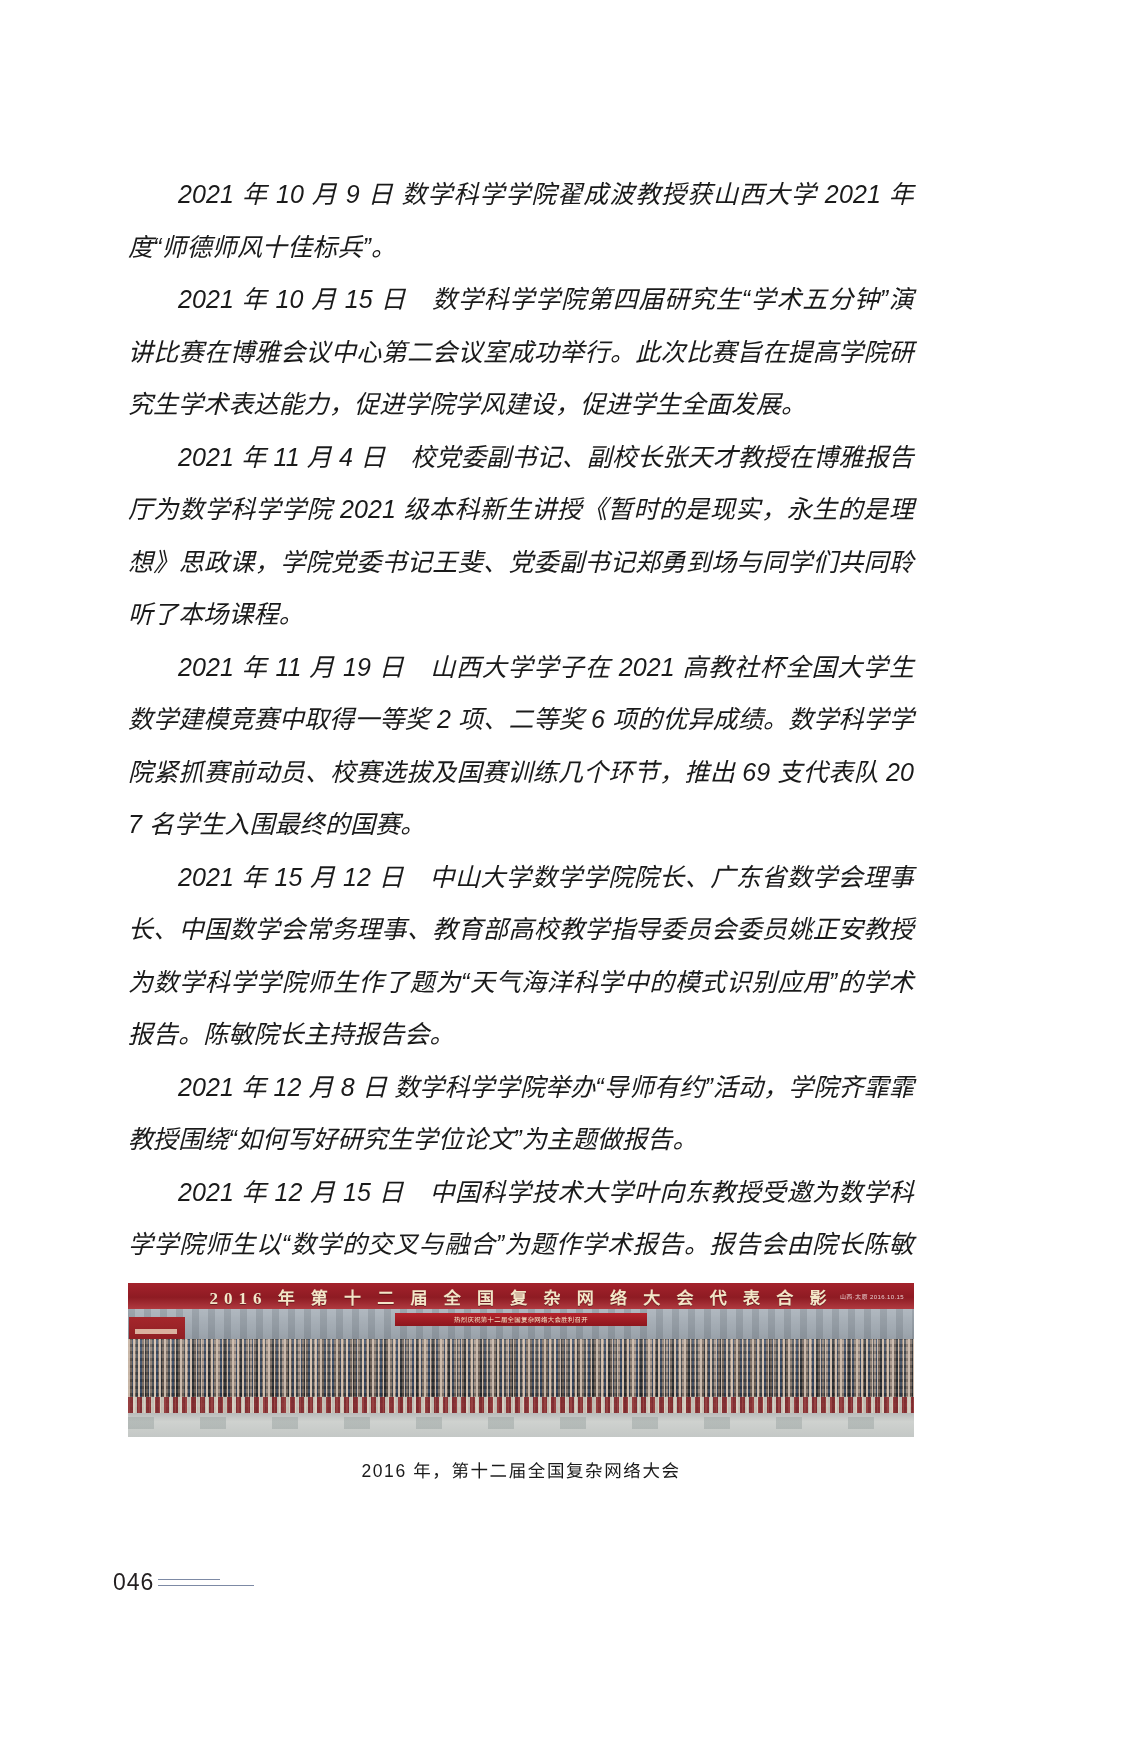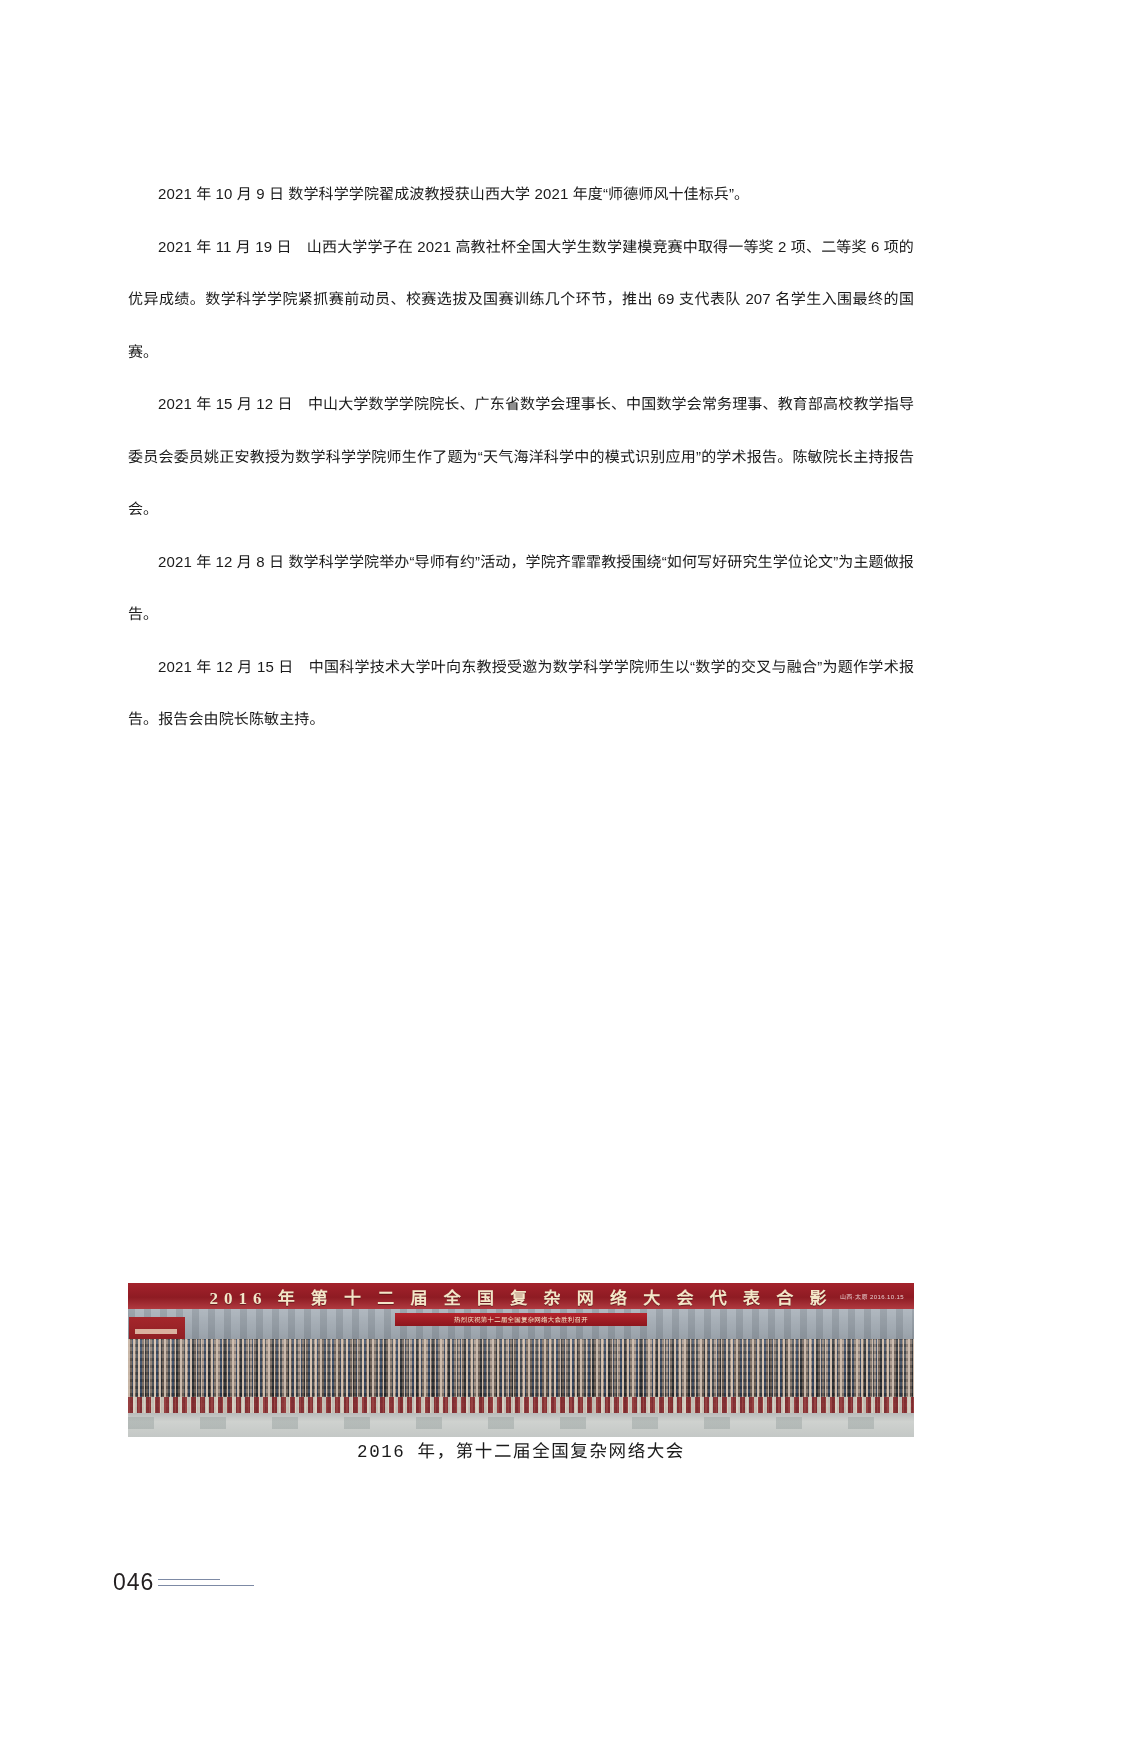--- a/index.html
+++ b/index.html
@@ -22,27 +22,28 @@
   .body-text {
     position: absolute;
     left: 128px;
     top: 168px;
     width: 786px;
   }
   .para {
     margin: 0 0 0 0;
     text-indent: 2em;
     font-family: "Liberation Sans", "DejaVu Sans", sans-serif;
-    font-size: 15px;
+    font-size: 25px;
     line-height: 52.5px;
     color: #1a1a1a;
     text-align: justify;
     text-justify: inter-ideograph;
     letter-spacing: 0.12px;
     word-break: break-all;
+    font-style: italic;
   }
 
   
   .figure {
     position: absolute;
     left: 128px;
     top: 1283px;
     width: 786px;
   }
   .photo {
@@ -192,22 +193,23 @@
     content: "";
     position: absolute;
     left: 0; top: 4px; width: 100%; height: 12px;
     background:
       repeating-linear-gradient(90deg,
         rgba(150,160,158,.45) 0px, rgba(150,160,158,.45) 26px,
         rgba(0,0,0,0) 26px, rgba(0,0,0,0) 72px);
   }
 
   .figure-caption {
+    margin-top: 20px;
     text-align: center;
-    font-family: Liberation Mono, monospace;
+    font-family: Liberation Sans, sans-serif;
     font-size: 17.5px;
     letter-spacing: 1.6px;
     color: #1a1a1a;
   }
 
   
   .footer {
     position: absolute;
     left: 113px;
     bottom: 152px;
@@ -236,20 +238,22 @@
   .folio-rule i:nth-child(1) { top: 0px; width: 62px; }
   .folio-rule i:nth-child(2) { top: 6px; width: 96px; }
 </style>
 </head>
 <body>
 
 <div class="page">
 
   <div class="body-text">
     <p class="para">2021 年 10 月 9 日  数学科学学院翟成波教授获山西大学 2021 年度“师德师风十佳标兵”。</p>
+    <p class="para">2021 年 10 月 15 日　数学科学学院第四届研究生“学术五分钟”演讲比赛在博雅会议中心第二会议室成功举行。此次比赛旨在提高学院研究生学术表达能力，促进学院学风建设，促进学生全面发展。</p>
+    <p class="para">2021 年 11 月 4 日　校党委副书记、副校长张天才教授在博雅报告厅为数学科学学院 2021 级本科新生讲授《暂时的是现实，永生的是理想》思政课，学院党委书记王斐、党委副书记郑勇到场与同学们共同聆听了本场课程。</p>
     <p class="para">2021 年 11 月 19 日　山西大学学子在 2021 高教社杯全国大学生数学建模竞赛中取得一等奖 2 项、二等奖 6 项的优异成绩。数学科学学院紧抓赛前动员、校赛选拔及国赛训练几个环节，推出 69 支代表队 207 名学生入围最终的国赛。</p>
     <p class="para">2021 年 15 月 12 日　中山大学数学学院院长、广东省数学会理事长、中国数学会常务理事、教育部高校教学指导委员会委员姚正安教授为数学科学学院师生作了题为“天气海洋科学中的模式识别应用”的学术报告。陈敏院长主持报告会。</p>
     <p class="para">2021 年 12 月 8 日 数学科学学院举办“导师有约”活动，学院齐霏霏教授围绕“如何写好研究生学位论文”为主题做报告。</p>
     <p class="para">2021 年 12 月 15 日　中国科学技术大学叶向东教授受邀为数学科学学院师生以“数学的交叉与融合”为题作学术报告。报告会由院长陈敏主持。</p>
   </div>
 
   <div class="figure">
     <div class="photo">
       <div class="photo-sky"></div>
       <div class="photo-buildings"></div>

